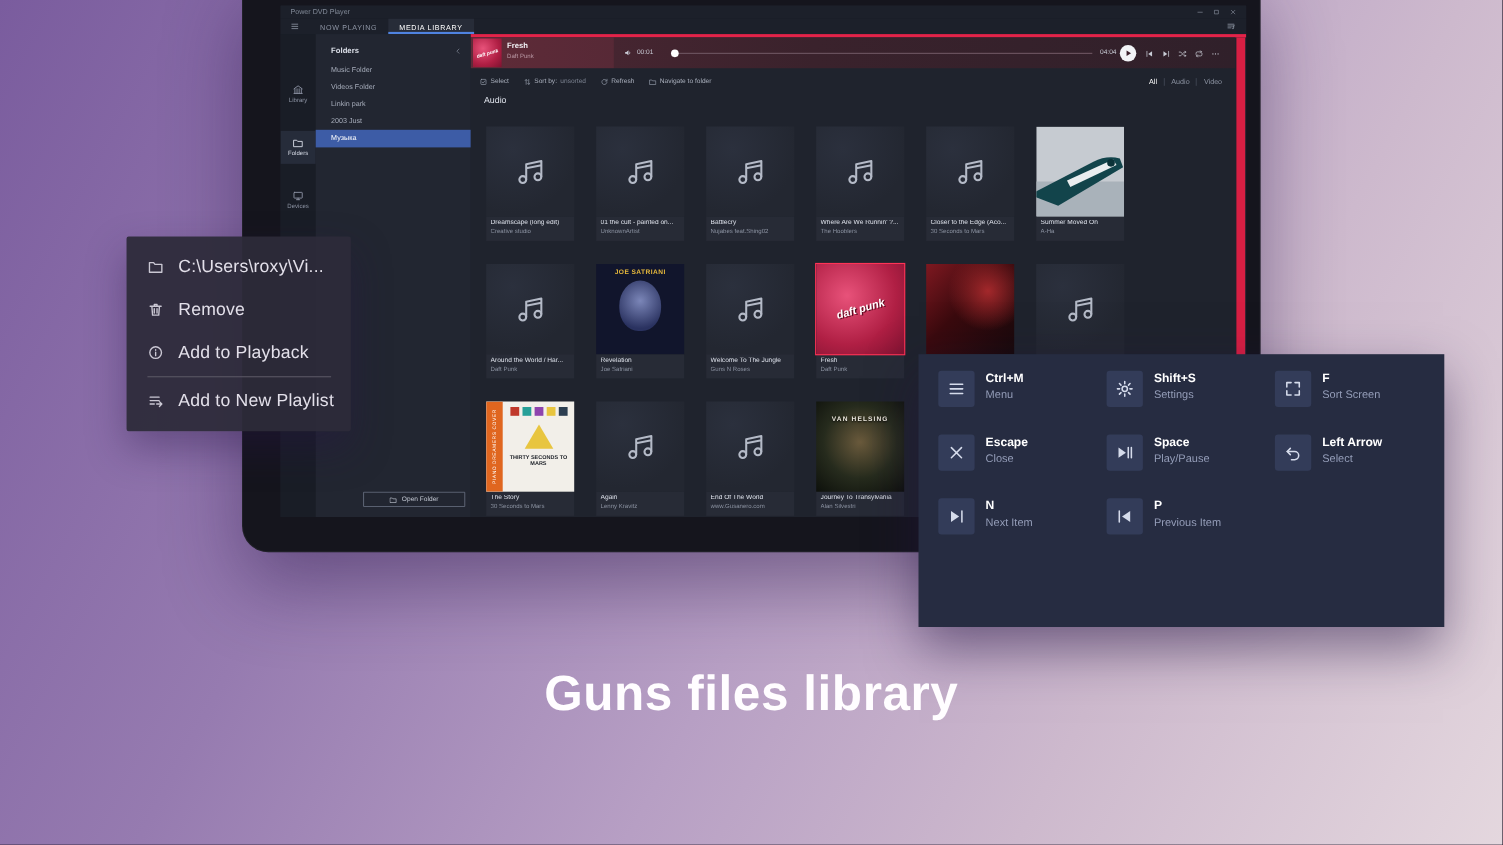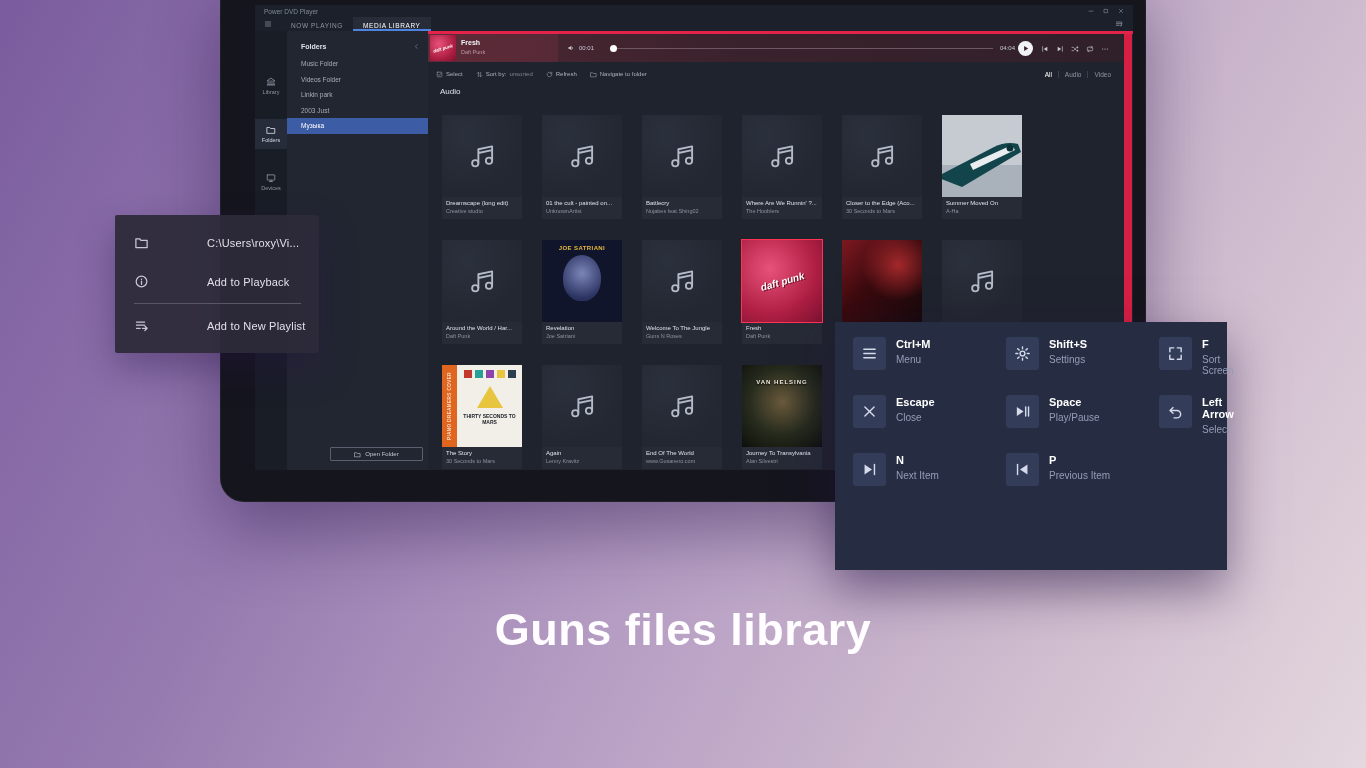--- a/index.html
+++ b/index.html
@@ -110,25 +110,25 @@
   .art-vh{background:radial-gradient(circle at 50% 45%,#6a5a3c,#262b1d 55%,#0d100b);display:block;}
   .vh-t{color:#ece8de;font-size:6px;font-weight:bold;letter-spacing:1px;text-align:center;margin-top:14px;text-shadow:0 1px 2px #000;}
   .art-plane{padding:0;}
   .art-plane svg{width:80px;height:82px;display:block;}
 
   
   .context-menu{position:absolute;left:115px;top:215px;width:204px;background:rgba(45,43,57,.94);
     box-shadow:0 16px 36px rgba(40,22,70,.38);padding:8px 0;border-radius:2px;}
   .cm-item{display:flex;align-items:center;height:39px;padding-left:19px;gap:13px;color:#e3e0ea;}
   .cm-item .icon{width:15px;height:15px;color:#cac7d3;flex:0 0 15px;}
-  .cm-label{font-size:11px;letter-spacing:.2px;white-space:nowrap;margin-left:45px;}
+  .cm-label{font-size:16px;letter-spacing:.2px;white-space:nowrap;}
   .cm-divider{height:1px;background:#5a5664;margin:2px 18px 2px 19px;}
 
   
-  .shortcuts{position:absolute;left:835px;top:322px;width:392px;height:248px;background:#262c41;
+  .shortcuts{position:absolute;left:835px;top:322px;width:478px;height:248px;background:#262c41;
     box-shadow:0 20px 45px rgba(35,20,65,.5);
     display:grid;grid-template-columns:153px 153px 1fr;grid-auto-rows:58px;padding:15px 0 0 18px;}
   .sc{display:flex;align-items:flex-start;}
   .sc-icon{width:33px;height:33px;border-radius:3px;background:#333c59;color:#d5dbeb;
     display:flex;align-items:center;justify-content:center;flex:0 0 33px;}
   .sc-icon svg{width:17px;height:17px;}
   .sc-text{margin-left:10px;padding-top:1px;}
   .sc-keys{font-size:11px;font-weight:bold;color:#fff;}
   .sc-action{font-size:10px;color:#949db8;margin-top:4px;}
 
@@ -578,20 +578,28 @@
         <span class="icon ">
           <svg viewBox="0 0 24 24" fill="none" stroke="currentColor" stroke-width="2" stroke-linecap="round" stroke-linejoin="round">
             <path d="M3 6h6l2 2.5h10V20H3z"></path>
           </svg>
         </span>
         <span class="cm-label">C:\Users\roxy\Vi...</span>
       </div>
       <div class="cm-item">
         <span class="icon ">
           <svg viewBox="0 0 24 24" fill="none" stroke="currentColor" stroke-width="2" stroke-linecap="round" stroke-linejoin="round">
+            <path d="M4 7h16M10 7V4.5h4V7M6.5 7l1 13h9l1-13M10 10.5V17M14 10.5V17"></path>
+          </svg>
+        </span>
+        <span class="cm-label">Remove</span>
+      </div>
+      <div class="cm-item">
+        <span class="icon ">
+          <svg viewBox="0 0 24 24" fill="none" stroke="currentColor" stroke-width="2" stroke-linecap="round" stroke-linejoin="round">
             <circle cx="12" cy="12" r="8.5"></circle>
             <path d="M12 8v.6M12 11.5v5"></path>
           </svg>
         </span>
         <span class="cm-label">Add to Playback</span>
       </div>
       <div class="cm-divider"></div>
       <div class="cm-item">
         <span class="icon ">
           <svg viewBox="0 0 24 24" fill="none" stroke="currentColor" stroke-width="2" stroke-linecap="round" stroke-linejoin="round">

